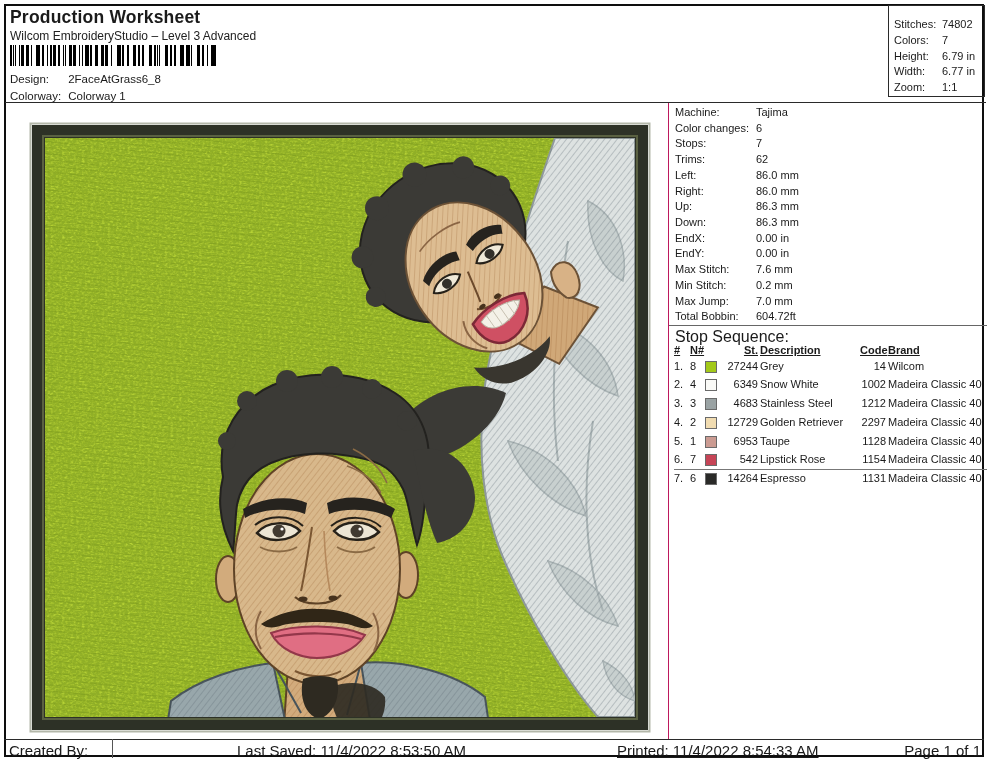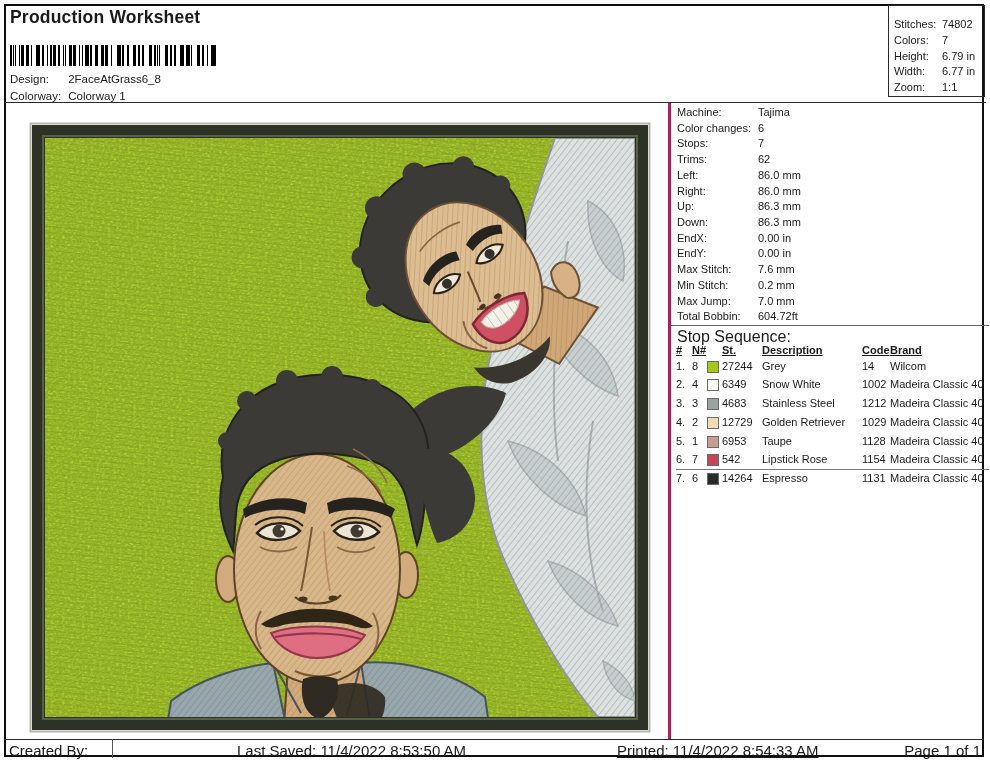--- a/index.html
+++ b/index.html
@@ -11,47 +11,48 @@
   .barcode{position:absolute;left:10px;top:45px;width:208px;height:21px;
     background:
       repeating-linear-gradient(90deg,#000 0 2px,transparent 2px 5px,#000 5px 6px,transparent 6px 11px,#000 11px 14px,transparent 14px 16px),
       repeating-linear-gradient(90deg,transparent 0 3px,#000 3px 4px,transparent 4px 9px,#000 9px 10px,transparent 10px 17px,#000 17px 19px,transparent 19px 23px);
     background-color:#fff;}
   .kvrow{position:absolute;font-size:11.5px;}
   .kvrow .k{display:inline-block;width:55px;}
   .statsbox{position:absolute;left:888px;top:5px;width:97px;height:92px;border:1px solid #2a2a2a;box-sizing:border-box;padding:11px 0 0 5px;font-size:11px;line-height:15.8px;}
   .statsbox .row span.k{display:inline-block;width:48px;}
   .hdr-divider{position:absolute;left:5px;top:102px;width:981px;border-top:1.5px solid #2a2a2a;}
-  .rpanel{position:absolute;left:668px;top:103px;width:318px;height:637px;border-left:3px solid #be185d;box-sizing:border-box;}
+  .rpanel{position:absolute;left:668px;top:103px;width:318px;height:637px;border-left:1px solid #be185d;box-sizing:border-box;}
   .mi{position:absolute;left:6px;top:2px;font-size:11px;line-height:15.72px;}
   .mi .row span.k{display:inline-block;width:81px;}
   .ss-divider{position:absolute;left:0;top:222px;width:318px;border-top:1px solid #666;}
   .ss-title{position:absolute;left:6px;top:225px;font-size:16px;}
   .ss-table{position:absolute;left:5px;top:240px;width:311px;font-size:11px;}
   .ss-grid{display:grid;grid-template-columns:14px 13px 13px 38px 98px 26px auto;column-gap:2px;line-height:15.7px;}
   .ss-grid .h{font-weight:bold;text-decoration:underline;}
-  .ss-grid .r{text-align:left;}
+  .ss-grid .r{text-align:right;}
   .sw{display:inline-block;width:10px;height:10px;border:1px solid #6a6a6a;margin-top:2px;}
   .ss-bottom{position:absolute;left:5px;top:366px;width:313px;border-top:1px solid #777;}
   .design-wrap{position:absolute;left:28px;top:121px;width:624px;height:613px;}
   .footer-line{position:absolute;left:4px;top:739px;width:980px;border-top:1.5px solid #2a2a2a;}
   .footer{position:absolute;top:742px;font-size:15px;}
   .createdby-cell{position:absolute;left:4px;top:739px;width:108px;height:19px;border-right:1px solid #555;}
   .f-created{left:9px;}
   .f-saved{left:237px;}
   .f-printed{left:617px;text-decoration:underline;}
   .f-page{right:9px;}
 </style>
 </head>
 <body>
 
 <div class="page">
   <div class="page-border"></div>
 
   <div class="title">Production Worksheet</div>
+  <div class="subtitle">Wilcom EmbroideryStudio – Level 3 Advanced</div>
   <div class="barcode"></div>
   <div class="kvrow" style="left:10px;top:73px;">
     <span class="k">Design:</span>
     <span>2FaceAtGrass6_8</span>
   </div>
   <div class="kvrow" style="left:10px;top:90px;">
     <span class="k">Colorway:</span>
     <span>Colorway 1</span>
   </div>
 
@@ -118,21 +119,21 @@
         <div class="r">4683</div>
         <div>Stainless Steel</div>
         <div class="r">1212</div>
         <div>Madeira Classic 40</div>
 
         <div>4.</div>
         <div>2</div>
         <div><span class="sw" style="background-color: rgb(241, 220, 177);"></span></div>
         <div class="r">12729</div>
         <div>Golden Retriever</div>
-        <div class="r">1029</div>
+        <div class="r">2297</div>
         <div>Madeira Classic 40</div>
 
         <div>5.</div>
         <div>1</div>
         <div><span class="sw" style="background-color: rgb(203, 155, 146);"></span></div>
         <div class="r">6953</div>
         <div>Taupe</div>
         <div class="r">1128</div>
         <div>Madeira Classic 40</div>
 

